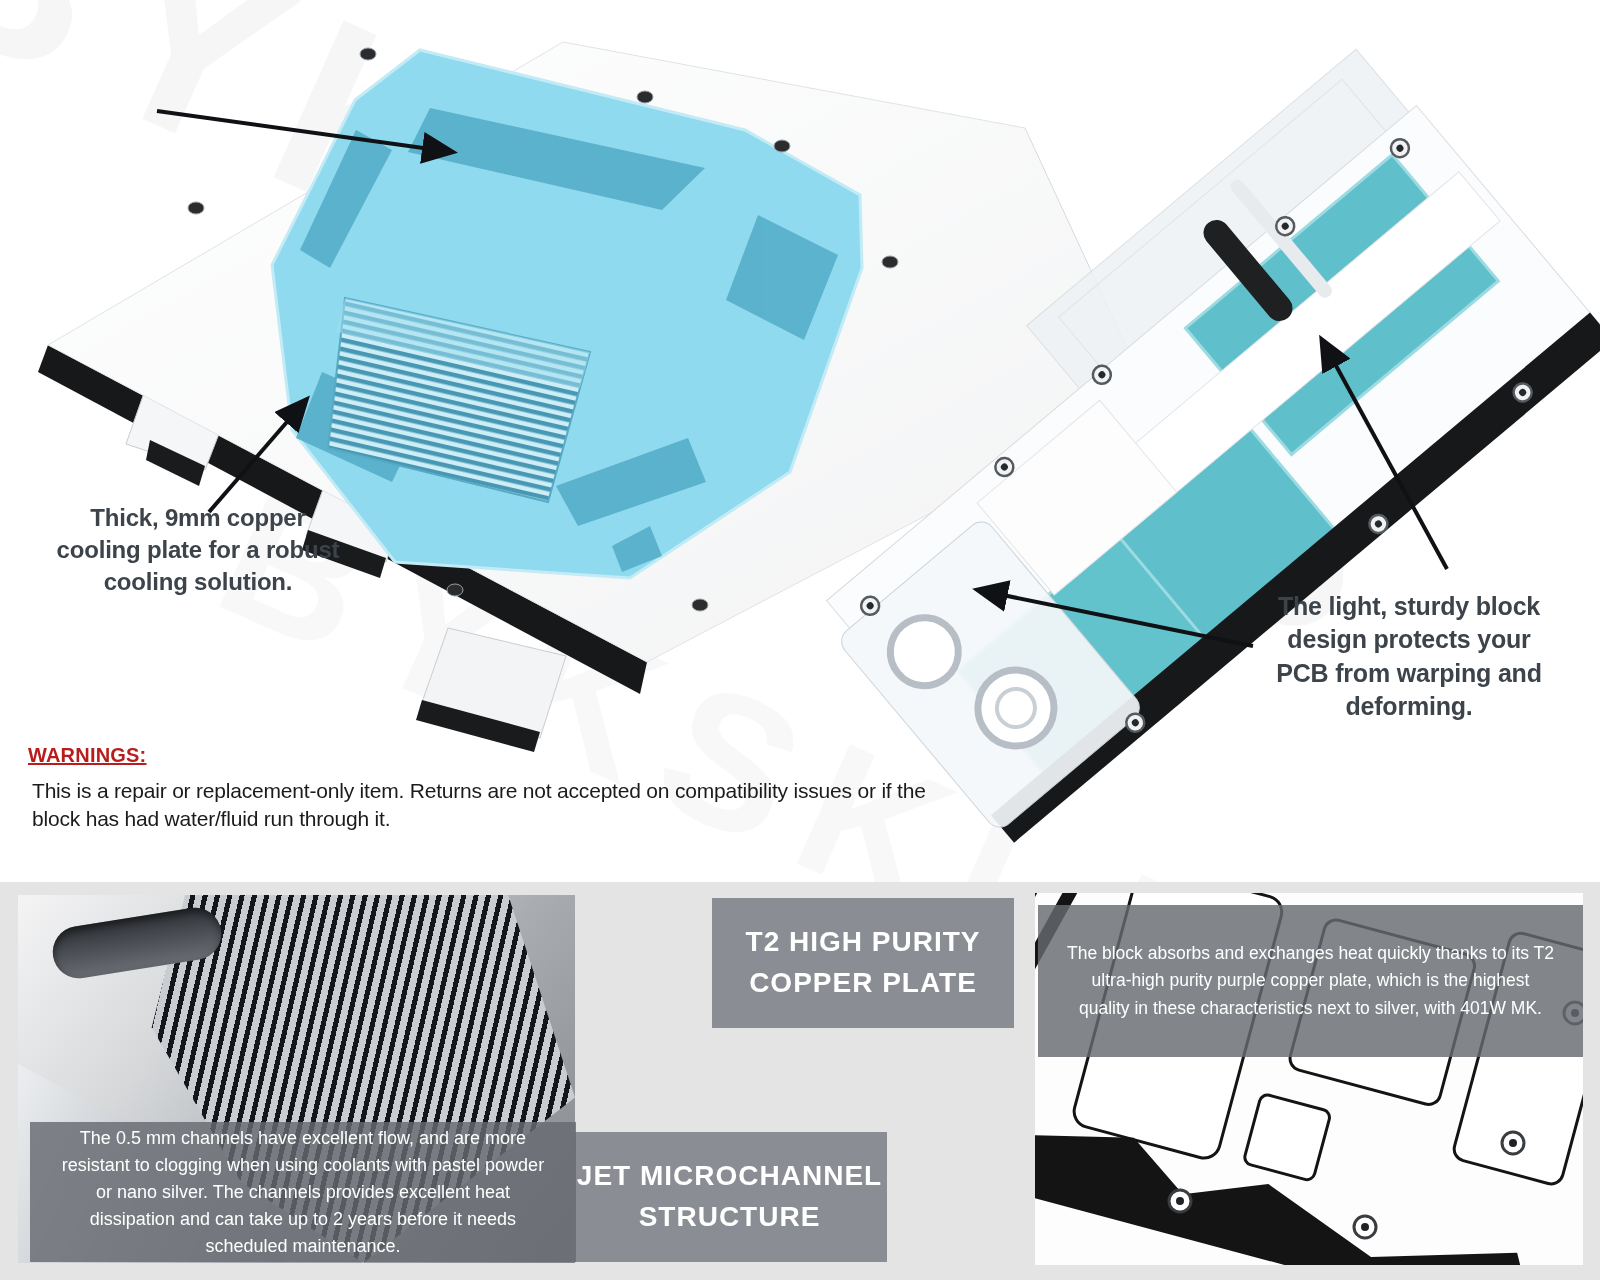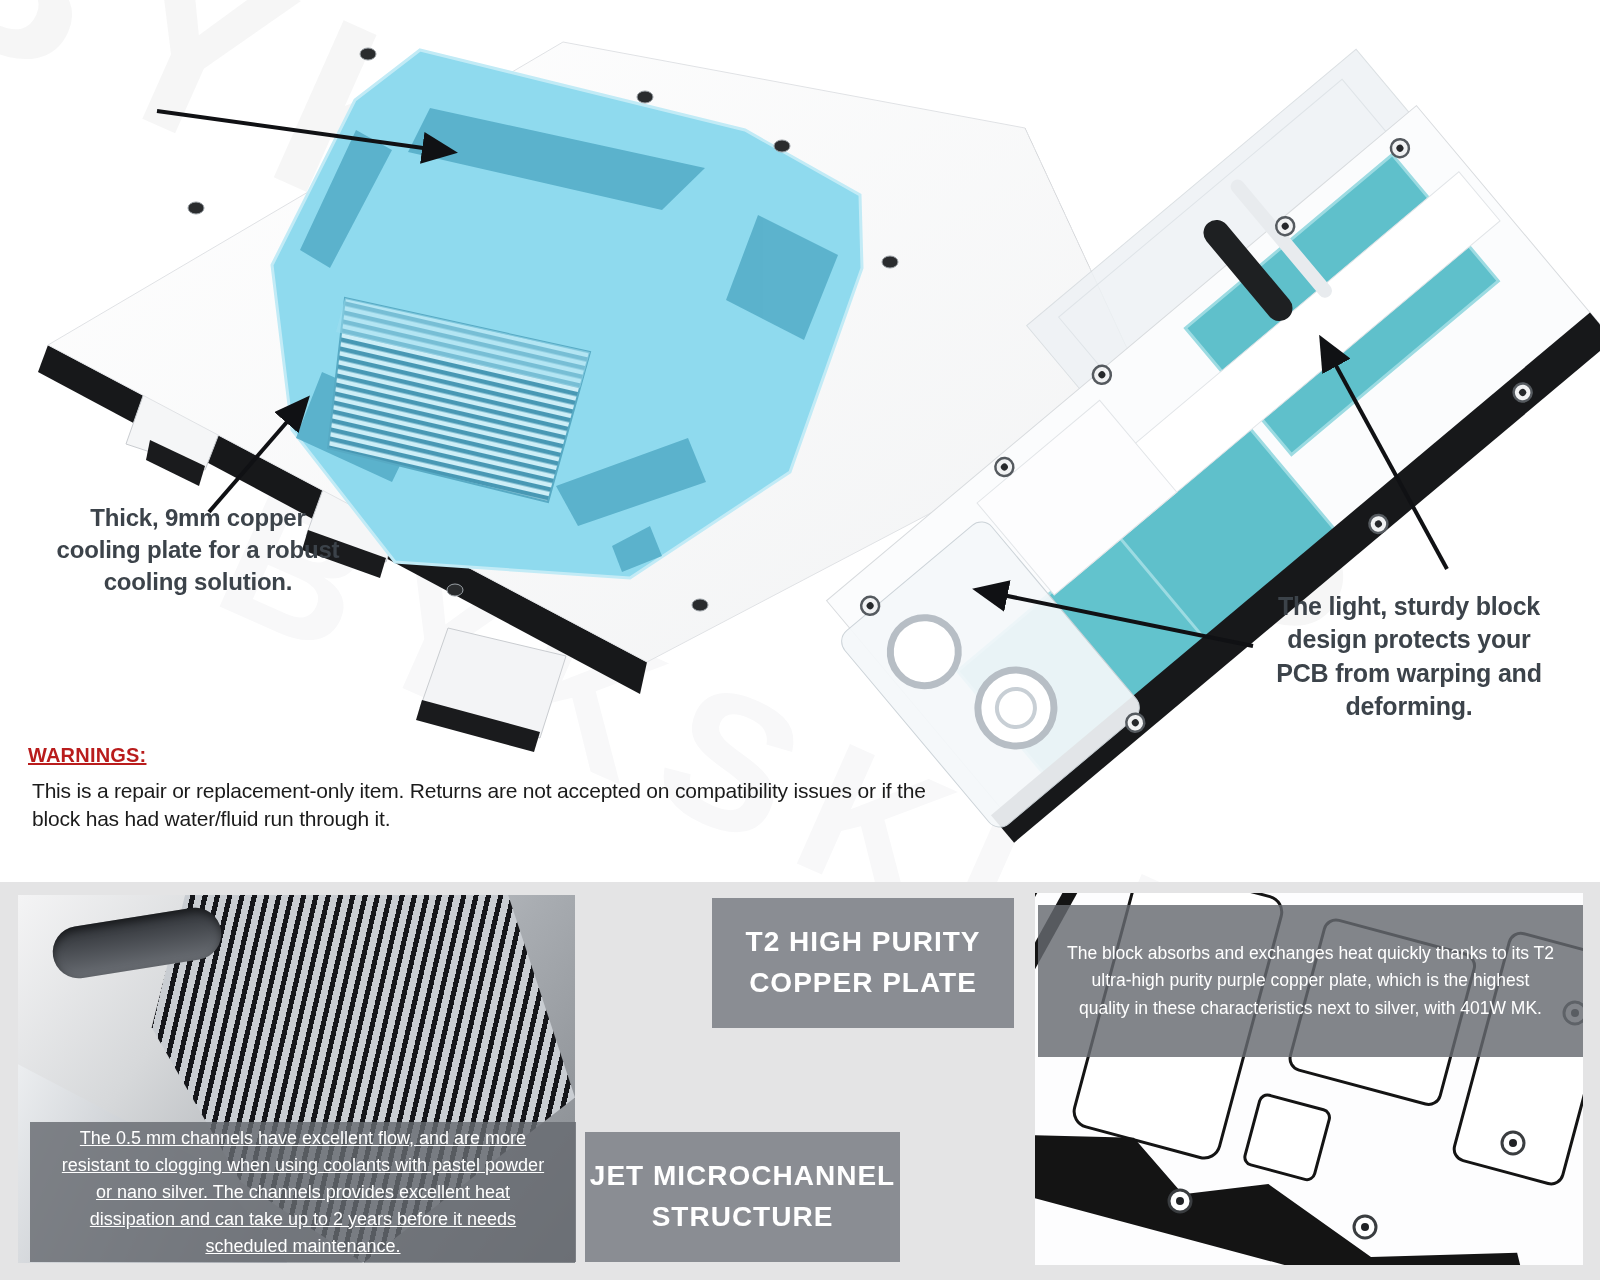--- a/index.html
+++ b/index.html
@@ -52,24 +52,24 @@
     clip-path:polygon(0 10%,55% 55%,78% 100%,0 100%);
   }
   .pcb-img{left:1035px;top:11px;width:548px;height:372px;background:#fdfdfe;}
   
   .panel{
     position:absolute;color:#ffffff;z-index:4;display:flex;align-items:center;justify-content:center;
     text-align:center;
   }
   .panel-title{background:#8a8d93;font-size:28px;font-weight:700;letter-spacing:1px;line-height:1.45;}
   .t2-title{left:712px;top:16px;width:302px;height:130px;}
-  .jet-title{left:585px;top:250px;width:315px;height:130px;}
+  .jet-title{left:572px;top:250px;width:315px;height:130px;}
   .panel-desc{background:rgba(103,106,112,0.82);font-weight:400;}
   .t2-desc{left:1038px;top:23px;width:545px;height:152px;font-size:17.5px;line-height:1.55;}
-  .jet-desc{left:30px;top:240px;width:546px;height:140px;font-size:18px;line-height:1.5;text-decoration:underline;}
+  .jet-desc{left:30px;top:240px;width:546px;height:140px;font-size:18px;line-height:1.5;}
 </style>
 </head>
 <body>
 
 <div class="page">
 
   <div class="wm wm1">BYKSKI.US</div>
   <div class="wm wm2">BYKSKI.US</div>
 
   <svg class="hero" width="1600" height="878" viewBox="0 0 1600 878">

